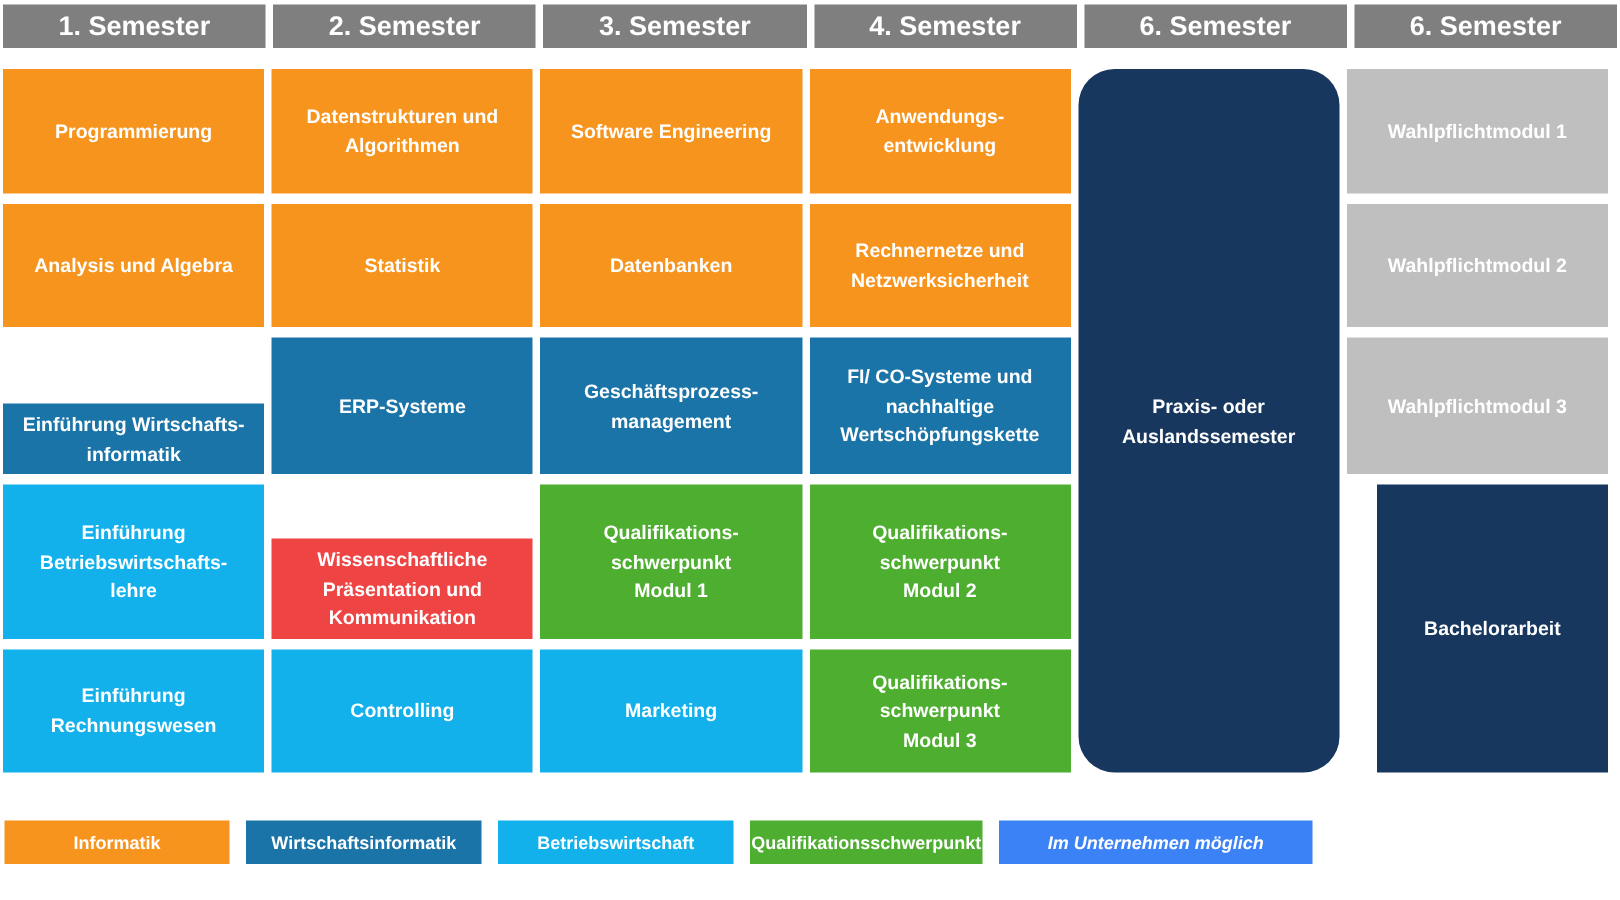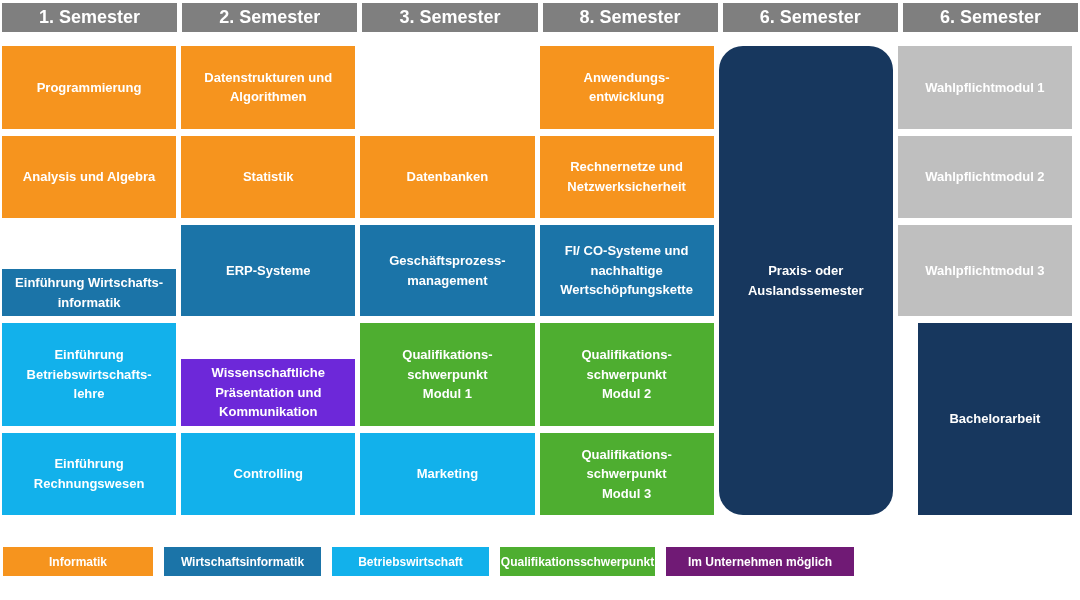--- a/index.html
+++ b/index.html
@@ -36,46 +36,47 @@
 </style>
 </head>
 <body>
 
 <div class="page">
 
   <div class="header-grid">
     <div class="sem">1. Semester</div>
     <div class="sem">2. Semester</div>
     <div class="sem">3. Semester</div>
-    <div class="sem">8. Semester</div>
+    <div class="sem">4. Semester</div>
     <div class="sem">6. Semester</div>
     <div class="sem">6. Semester</div>
   </div>
 
   <div class="main-grid">
 
     <div class="cell" style="grid-area: 1 / 1; background-color: rgb(246, 148, 30);">Programmierung</div>
     <div class="cell" style="grid-area: 2 / 1; background-color: rgb(246, 148, 30);">Analysis und Algebra</div>
     <div class="cell" style="grid-area: 3 / 1; background-color: rgb(27, 116, 168); margin-top: 44px;">Einführung Wirtschafts-
 informatik</div>
     <div class="cell" style="grid-area: 4 / 1; background-color: rgb(18, 177, 235);">Einführung
 Betriebswirtschafts-
 lehre</div>
     <div class="cell" style="grid-area: 5 / 1; background-color: rgb(18, 177, 235);">Einführung
 Rechnungswesen</div>
 
     <div class="cell" style="grid-area: 1 / 2; background-color: rgb(246, 148, 30);">Datenstrukturen und
 Algorithmen</div>
     <div class="cell" style="grid-area: 2 / 2; background-color: rgb(246, 148, 30);">Statistik</div>
     <div class="cell" style="grid-area: 3 / 2; background-color: rgb(27, 116, 168); text-align: center;">ERP-Systeme</div>
-    <div class="cell" style="grid-area: 4 / 2; background-color: #6d28d9; margin-top: 36px;">Wissenschaftliche
+    <div class="cell" style="grid-area: 4 / 2; background-color: #ef4444; margin-top: 36px;">Wissenschaftliche
 Präsentation und
 Kommunikation</div>
     <div class="cell" style="grid-area: 5 / 2; background-color: rgb(18, 177, 235);">Controlling</div>
 
+    <div class="cell" style="grid-area: 1 / 3; background-color: rgb(246, 148, 30);">Software Engineering</div>
     <div class="cell" style="grid-area: 2 / 3; background-color: rgb(246, 148, 30);">Datenbanken</div>
     <div class="cell" style="grid-area: 3 / 3; background-color: rgb(27, 116, 168);">Geschäftsprozess-
 management</div>
     <div class="cell" style="grid-area: 4 / 3; background-color: rgb(78, 174, 48);">Qualifikations-
 schwerpunkt
 Modul 1</div>
     <div class="cell" style="grid-area: 5 / 3; background-color: rgb(18, 177, 235);">Marketing</div>
 
     <div class="cell" style="grid-area: 1 / 4; background-color: rgb(246, 148, 30);">Anwendungs-
 entwicklung</div>
@@ -99,16 +100,16 @@
     <div class="cell" style="grid-area: 3 / 6; background-color: rgb(191, 191, 191);">Wahlpflichtmodul 3</div>
     <div class="cell" style="grid-area: 4 / 6 / 6; background-color: rgb(23, 55, 94); margin-left: 20px;">Bachelorarbeit</div>
 
   </div>
 
   <div class="legend">
     <div class="chip" style="width: 150px; background-color: rgb(246, 148, 30);">Informatik</div>
     <div class="chip" style="width: 157px; background-color: rgb(27, 116, 168);">Wirtschaftsinformatik</div>
     <div class="chip" style="width: 157px; background-color: rgb(18, 177, 235);">Betriebswirtschaft</div>
     <div class="chip" style="width: 155px; background-color: rgb(78, 174, 48);">Qualifikationsschwerpunkt</div>
-    <div class="chip" style="width: 188px; background-color: #701a75;">Im Unternehmen möglich</div>
+    <div class="chip" style="width: 209px; background-color: #3b82f6; font-style: italic;">Im Unternehmen möglich</div>
   </div>
 
 </div>
 
 </body></html>

